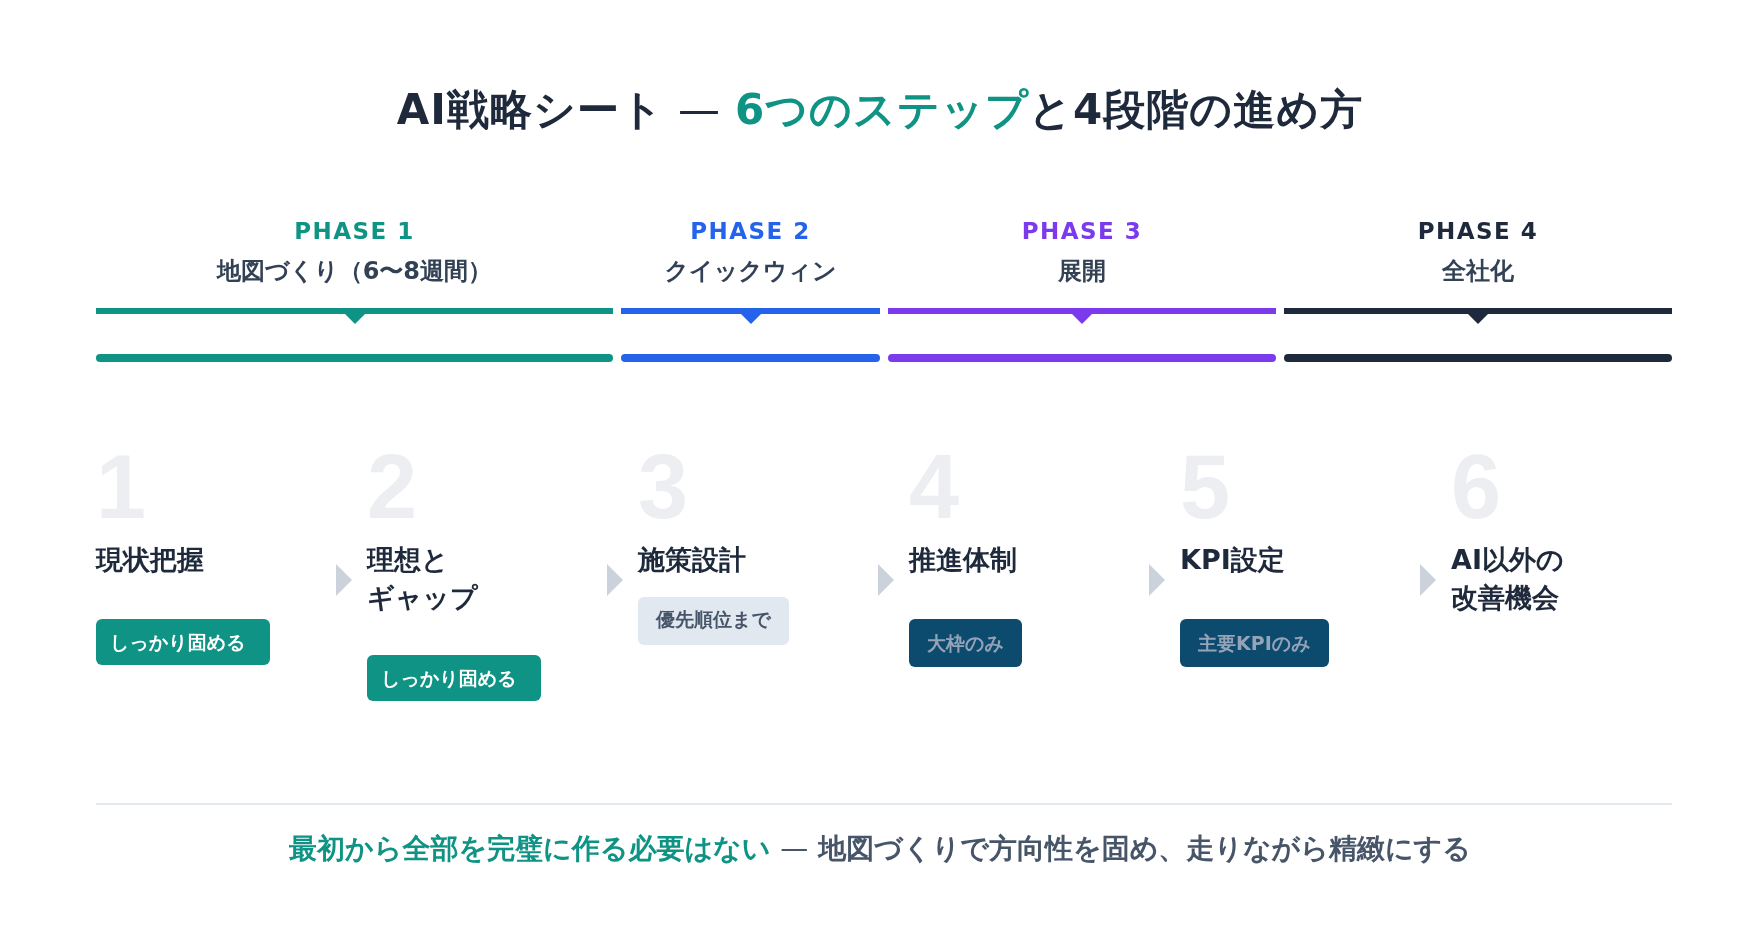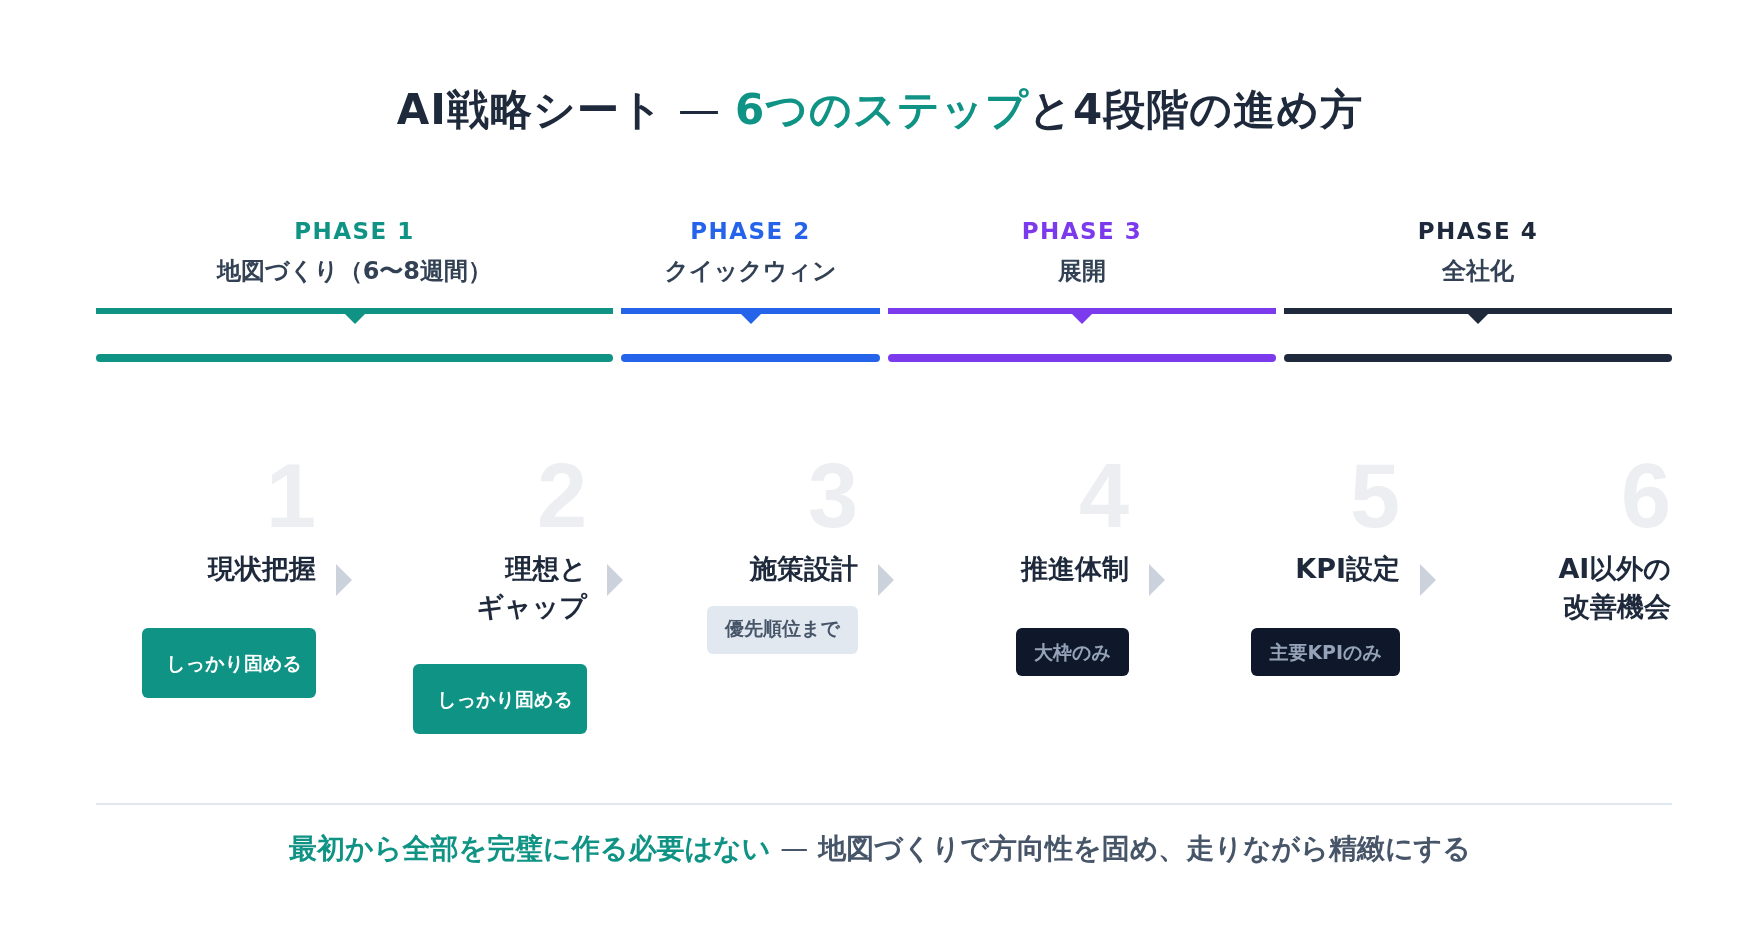--- a/index.html
+++ b/index.html
@@ -24,35 +24,35 @@
       font-size: 24px; font-weight: bold; color: #334155; line-height: 34px;
     }
     .bar-top { position: absolute; top: 92px; left: 0; width: 100%; height: 6px; }
     .pointer {
       position: absolute; top: 98px; left: 50%; margin-left: -10px; width: 0; height: 0;
       border-left: 10px solid transparent; border-right: 10px solid transparent; border-top: 10px solid;
     }
     .bar-bottom { position: absolute; top: 138px; left: 0; width: 100%; height: 8px; border-radius: 4px; }
 
     .steps { position: absolute; left: 96px; top: 436px; width: 1576px; height: 300px; }
-    .step { position: absolute; top: 16px; width: 220px; text-align: right; }
+    .step { position: absolute; top: 7px; width: 220px; text-align: left; }
     .step-num {
       display: block; font-family: "Liberation Sans", sans-serif; font-size: 90px; font-weight: bold;
       color: #edeef1; line-height: 88px; height: 88px;
     }
     .step-title {
       display: block; margin-top: 10px; font-size: 27px; font-weight: bold; color: #1e293b; line-height: 38px;
     }
     .badge {
       display: inline-block; margin-top: 26px; border-radius: 6px; font-size: 19px; font-weight: bold;
       line-height: 30px; padding: 9px 18px;
     }
-    .badge.strong { background: #0f9384; color: #ffffff; width: 174px; padding: 20px 14px; }
+    .badge.strong { background: #0f9384; color: #ffffff; width: 174px; padding: 8px 14px; }
     .badge.mid { background: #e2e8f0; color: #475569; }
-    .badge.light { background: #0f172a; color: #94a3b8; }
+    .badge.light { background: #0c4a6e; color: #94a3b8; }
 
     .arrow {
       position: absolute; top: 128px; width: 0; height: 0;
       border-top: 16px solid transparent; border-bottom: 16px solid transparent; border-left: 16px solid #cbd2dc;
     }
 
     .divider { position: absolute; left: 96px; top: 803px; width: 1576px; height: 2px; background: #e2e8f0; }
 
     .footer {
       position: absolute; left: 0; top: 832px; width: 1760px; text-align: center;

